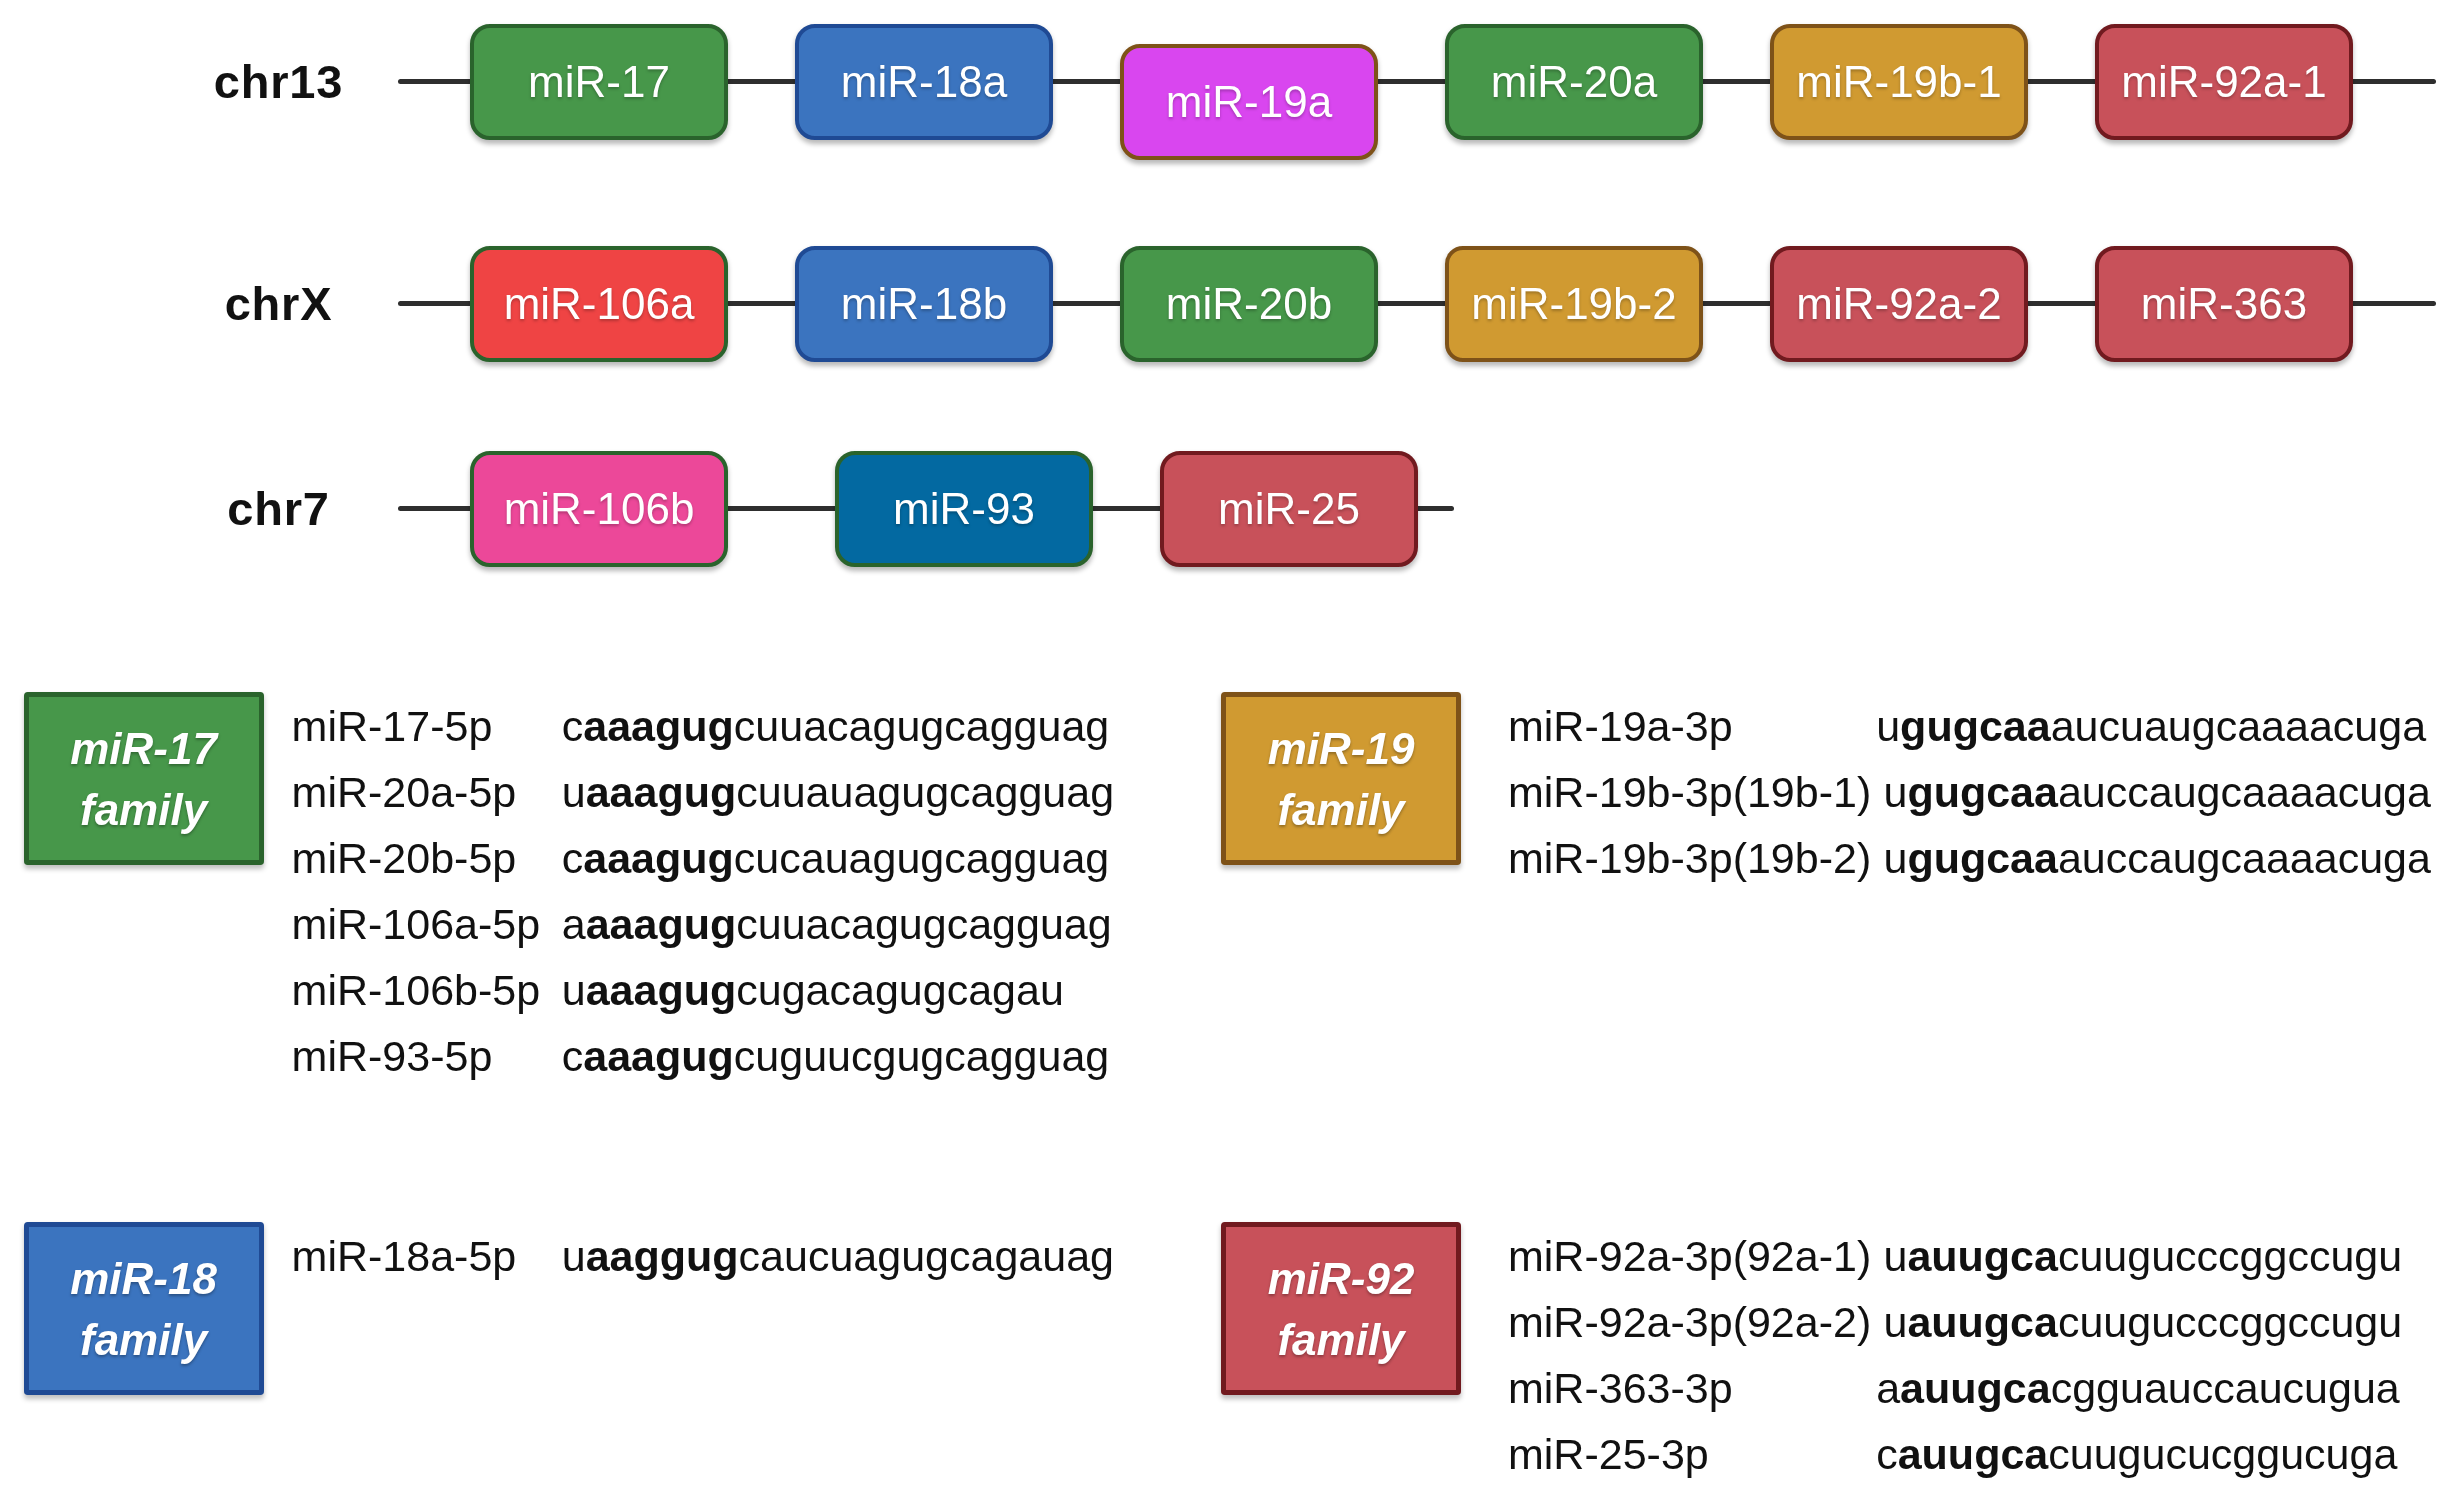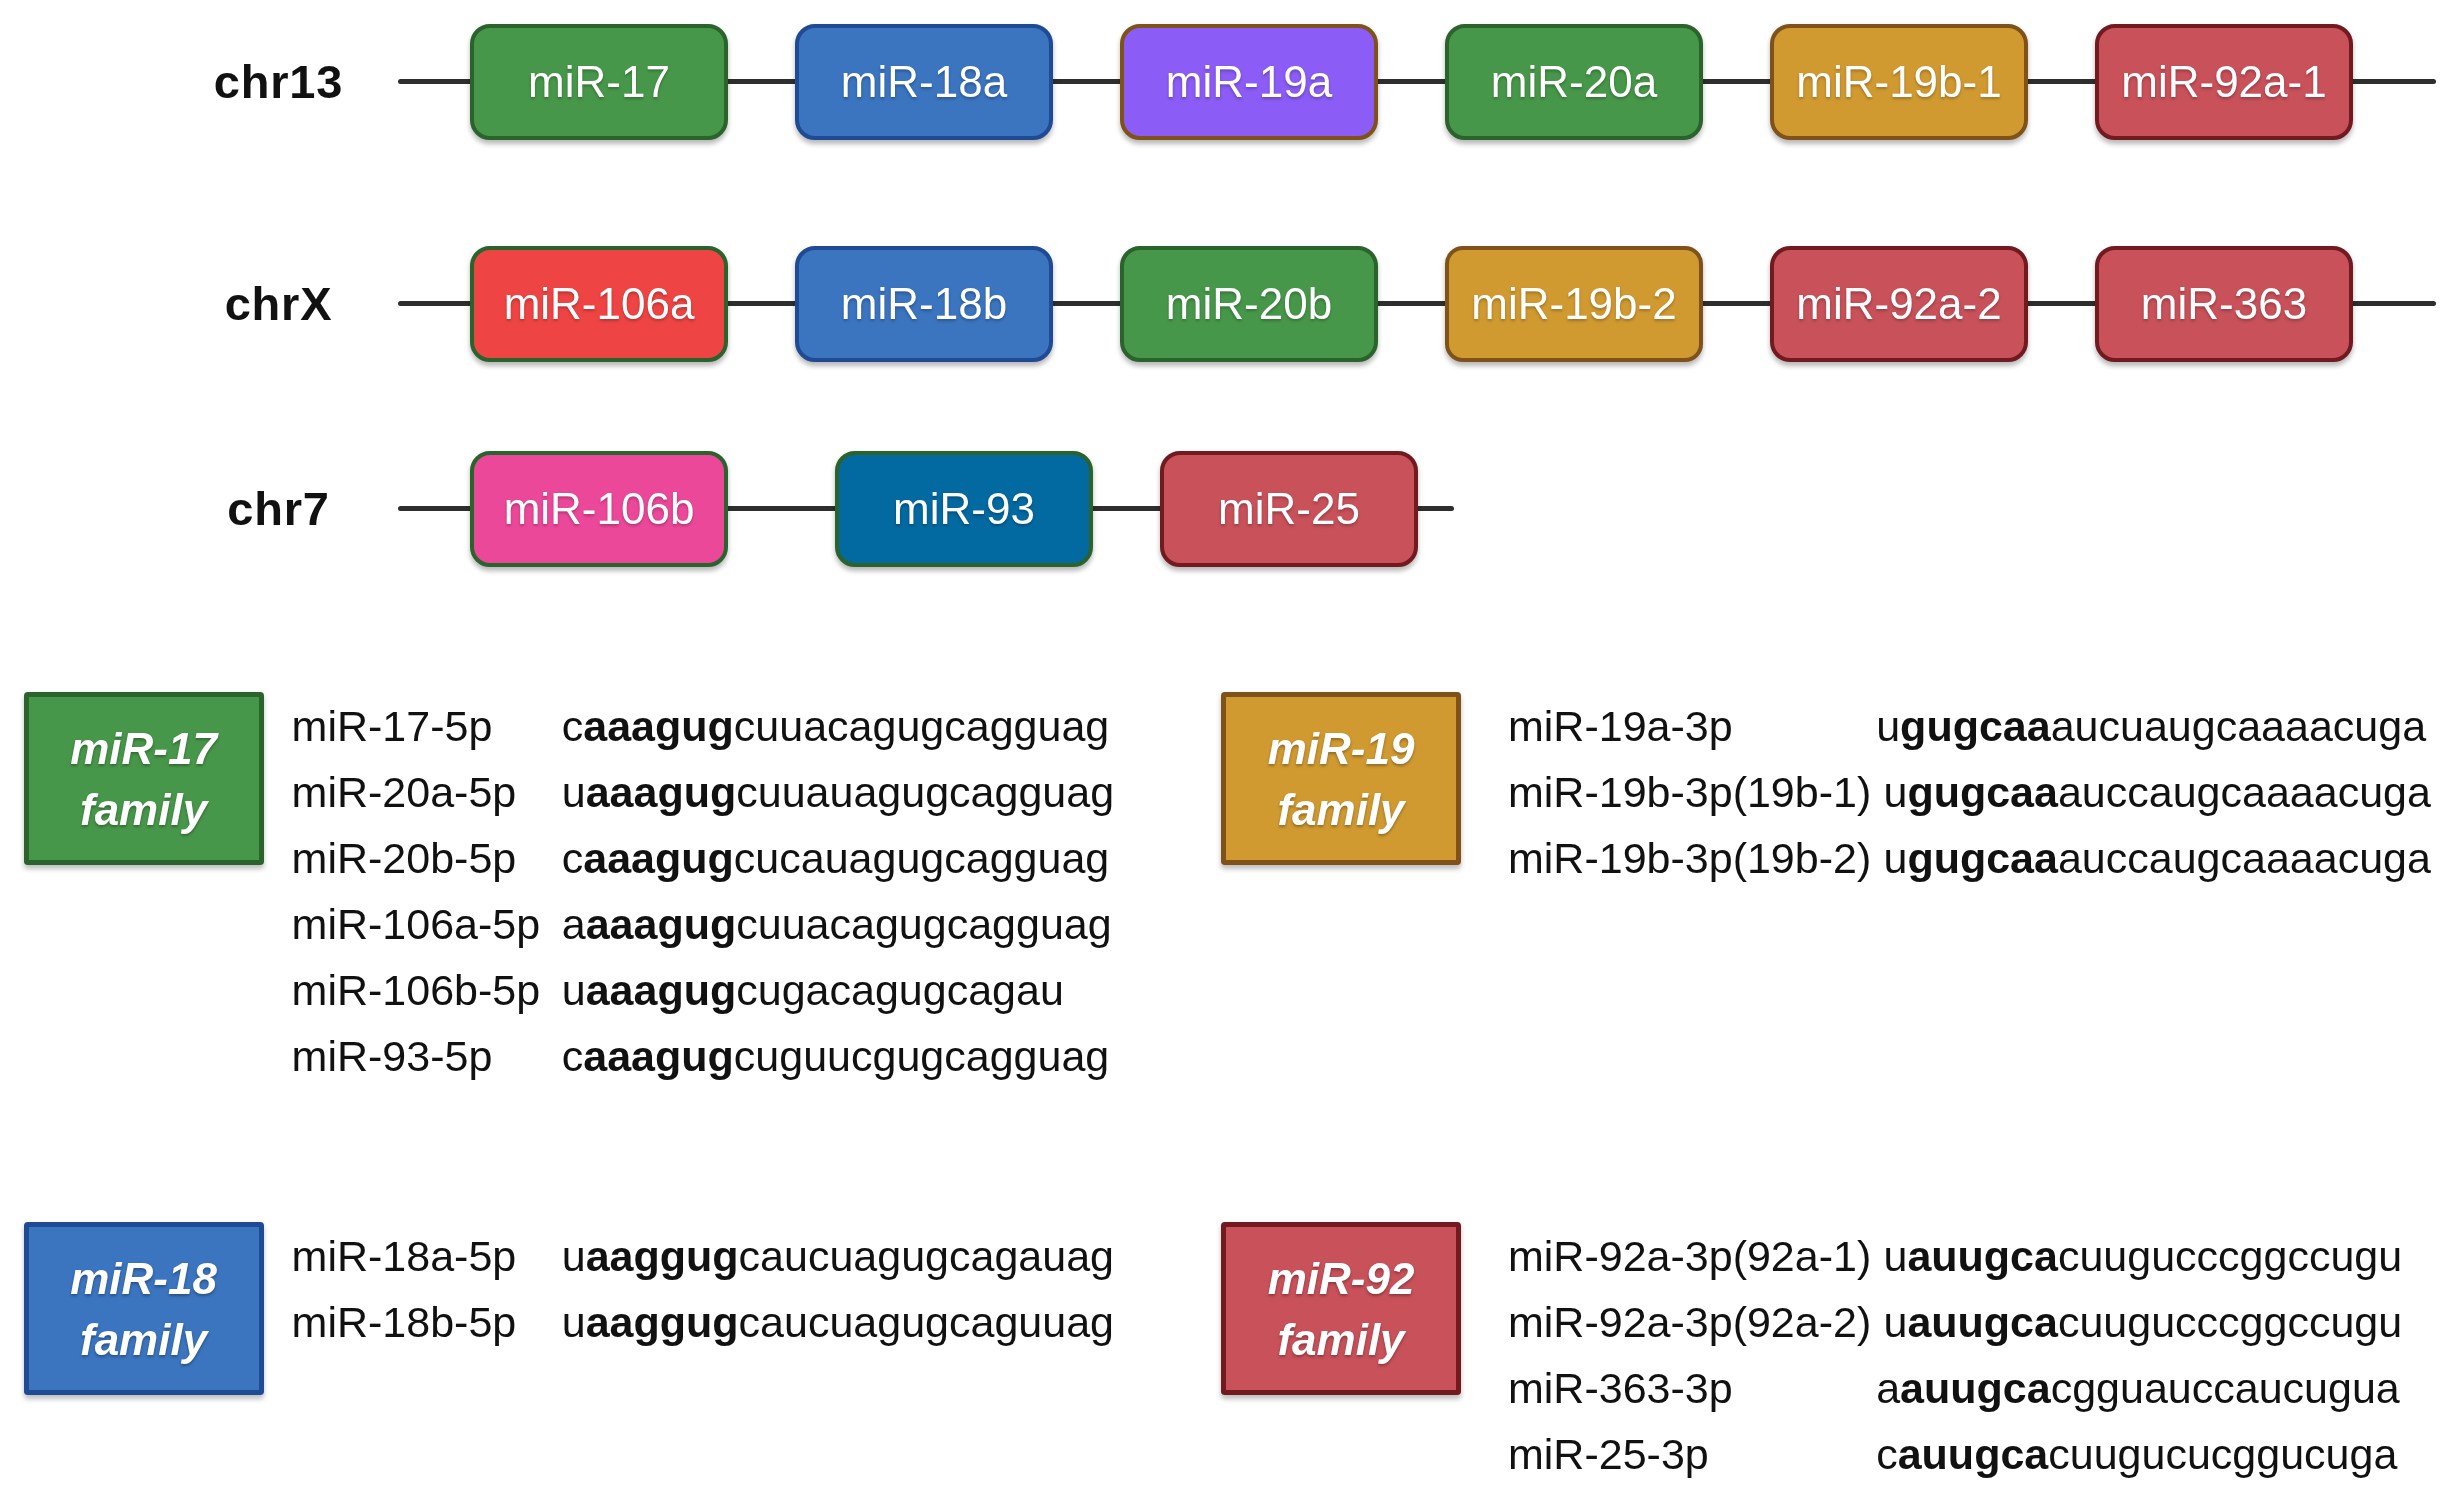--- a/index.html
+++ b/index.html
@@ -89,21 +89,21 @@
         <div class="gene-boxes">
 
             <div class="gene-box" style="background: rgb(71, 151, 74); border-color: rgb(42, 99, 44);">
               <span class="gene-label">miR-17</span>
             </div>
 
             <div class="gene-box" style="background: rgb(59, 116, 191); border-color: rgb(31, 74, 148);">
               <span class="gene-label">miR-18a</span>
             </div>
 
-            <div class="gene-box" style="background: #8b5cf6; border-color: rgb(126, 82, 24);">
+            <div class="gene-box" style="background: #d946ef; border-color: rgb(126, 82, 24); margin-top: 20px;">
               <span class="gene-label">miR-19a</span>
             </div>
 
             <div class="gene-box" style="background: rgb(71, 151, 74); border-color: rgb(42, 99, 44);">
               <span class="gene-label">miR-20a</span>
             </div>
 
             <div class="gene-box" style="background: rgb(208, 154, 49); border-color: rgb(126, 82, 24);">
               <span class="gene-label">miR-19b-1</span>
             </div>
@@ -235,24 +235,20 @@
           <span>miR-18</span>
           <span>family</span>
         </div>
         <div class="entries">
 
             <div class="entry">
               <span class="entry-name">miR-18a-5p</span>
               <span class="entry-seq"><span>u</span><b class="seed">aaggug</b><span>caucuagugcagauag</span></span>
             </div>
 
-            <div class="entry">
-              <span class="entry-name">miR-18b-5p</span>
-              <span class="entry-seq"><span>u</span><b class="seed">aaggug</b><span>caucuagugcaguuag</span></span>
-            </div>
           </div>
       </div>
 
       <div class="family">
         <div class="family-box" style="background: rgb(200, 81, 90); border-color: rgb(113, 26, 31);">
           <span>miR-92</span>
           <span>family</span>
         </div>
         <div class="entries">
 

